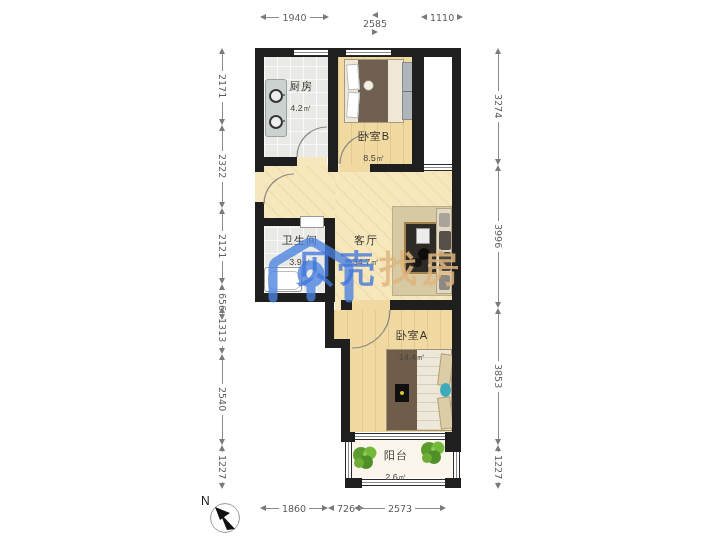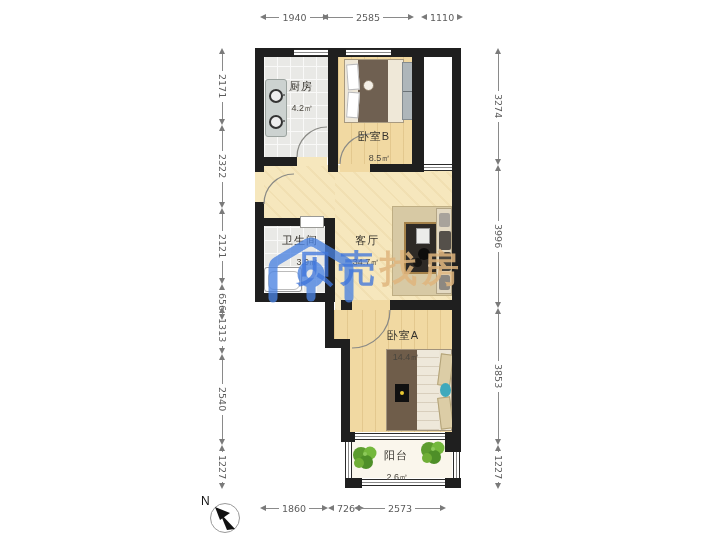--- a/index.html
+++ b/index.html
@@ -19,21 +19,21 @@
   .floor-tile{position:absolute;background-color:#e9e9e6;
     background-image:repeating-linear-gradient(0deg,#f9f9f8 0 1px,transparent 1px 13px),
                      repeating-linear-gradient(90deg,#f9f9f8 0 1px,transparent 1px 13px);}
   .floor-pale{position:absolute;background:#faf6ec;}
   .patch{position:absolute;}
   
   .arc{position:absolute;overflow:visible;}
   .arc path{fill:none;stroke:#8a8a86;stroke-width:1.2;}
   .leaf{position:absolute;background:#fff;border:1px solid #9a9a96;}
   
-  .room-label{position:absolute;transform:translateX(-50%);text-align:right;line-height:1.15;white-space:nowrap;}
+  .room-label{position:absolute;transform:translateX(-50%);text-align:center;line-height:1.15;white-space:nowrap;}
   .room-label .nm{font-size:11px;color:#37342e;letter-spacing:1px;}
   .room-label .ar{font-size:9px;color:#4a463e;display:block;margin-top:9px;}
   
   .dim{position:absolute;display:flex;align-items:center;color:#5c5c5c;font-size:9.5px;
        font-family:"DejaVu Sans",sans-serif;}
   .dim .ln{flex:1;height:1px;background:#8a8a8a;min-width:0;}
   .dim .lbl{padding:0 3px;white-space:nowrap;text-align:center;}
   .dim .ah-l{width:0;height:0;border-style:solid;border-width:3px 6px 3px 0;border-color:transparent #7a7a7a transparent transparent;}
   .dim .ah-r{width:0;height:0;border-style:solid;border-width:3px 0 3px 6px;border-color:transparent transparent transparent #7a7a7a;}
   .dim.v{flex-direction:column;width:12px;align-items:center;}
@@ -182,21 +182,21 @@
     <span class="ar">8.5㎡</span>
   </div>
   <div class="room-label" style="left:300px;top:230px;">
     <span class="nm">卫生间</span>
     <span class="ar">3.9㎡</span>
   </div>
   <div class="room-label" style="left:366px;top:230px;">
     <span class="nm">客厅</span>
     <span class="ar">34.7㎡</span>
   </div>
-  <div class="room-label" style="left:403px;top:325px;">
+  <div class="room-label" style="left:412px;top:325px;">
     <span class="nm">卧室A</span>
     <span class="ar">14.4㎡</span>
   </div>
   <div class="room-label" style="left:396px;top:445px;">
     <span class="nm">阳台</span>
     <span class="ar">2.6㎡</span>
   </div>
 
   <svg class="abs" style="left:263px;top:237px;opacity:0.78;" width="96" height="66" viewBox="0 0 96 66">
     <g fill="none" stroke="#4b83e2" stroke-width="9" stroke-linecap="round" stroke-linejoin="round">
@@ -209,21 +209,21 @@
     <span class="wm-blue">贝壳</span><span class="wm-tan">找房</span>
   </div>
 
   <div class="dim" style="left:260px;top:12px;width:69px;height:10px;">
     <span class="ah-l"></span>
       <span class="ln"></span>
       <span class="lbl">1940</span>
       <span class="ln"></span>
       <span class="ah-r"></span>
   </div>
-  <div class="dim" style="left:322px;top:12px;width:92px;height:10px;">
+  <div class="dim" style="left:329px;top:12px;width:92px;height:10px;flex-direction:column;">
     <span class="ah-l"></span>
       <span class="ln"></span>
       <span class="lbl">2585</span>
       <span class="ln"></span>
       <span class="ah-r"></span>
   </div>
   <div class="dim" style="left:421px;top:12px;width:40px;height:10px;">
     <span class="ah-l"></span>
       <span class="ln"></span>
       <span class="lbl">1110</span>

